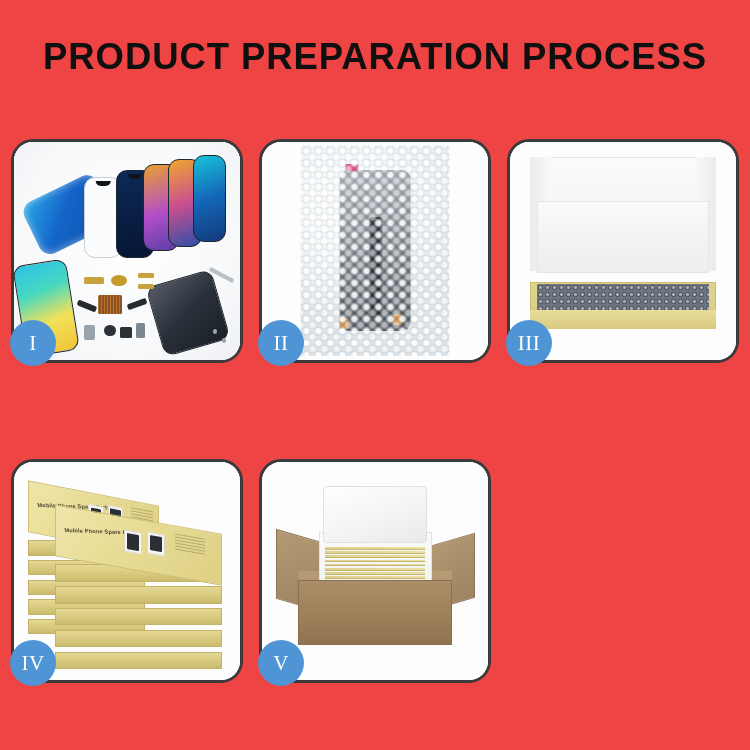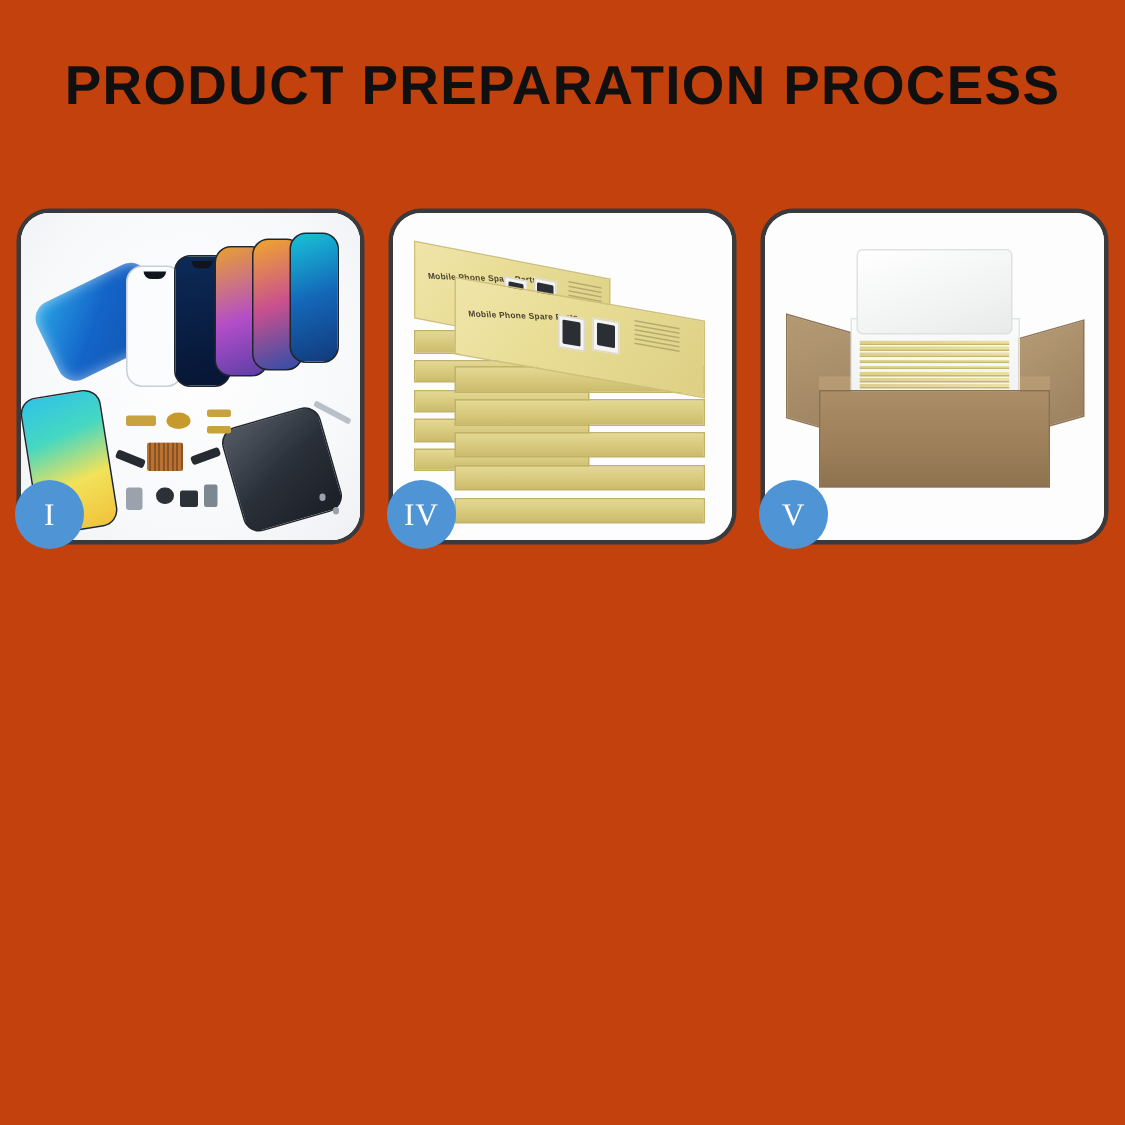--- a/index.html
+++ b/index.html
@@ -2,21 +2,21 @@
 <html><head>
 <meta charset="utf-8">
 <style>
   * { box-sizing: border-box; margin: 0; padding: 0; }
   html, body {
     width: 750px; height: 750px;
     background: #ffffff;
     font-family: "Liberation Sans", sans-serif;
     overflow: hidden;
   }
-  .page { position: relative; width: 750px; height: 750px; background: #c2410c; }
+  .page { position: relative; width: 750px; height: 750px; background: #ef4444; }
 
   
   .header { position: absolute; top: 0; left: 0; width: 750px; text-align: center; }
   .title {
     margin-top: 36px;
     font-size: 36.5px;
     font-weight: 700;
     letter-spacing: 0.9px;
     color: #101010;
     font-family: "Liberation Sans", sans-serif;
@@ -271,21 +271,47 @@
         <div class="part" style="left:40%;top:84%;width:5%;height:5%;border-radius:50%;"></div>
         <div class="part" style="left:47%;top:85%;width:5%;height:5%;"></div>
         <div class="part" style="left:54%;top:83%;width:4%;height:7%;background:#7d8790;"></div>
         <div class="part" style="left:88%;top:86%;width:2%;height:2%;border-radius:50%;background:#9aa3ad;"></div>
         <div class="part" style="left:92%;top:90%;width:2%;height:2%;border-radius:50%;background:#9aa3ad;"></div>
         <div class="part" style="left:86%;top:60%;width:12%;height:2%;background:#b9c0c8;transform:rotate(28deg);"></div>
       </div>
       <div class="badge">I</div>
     </div>
 
-
+    <div class="panel">
+      <div class="panel-inner">
+        <div class="bag">
+          <div class="panel-in-bag"></div>
+          <div class="bag-flex"></div>
+          <div class="gold-chip" style="left:26%;top:82%;"></div>
+          <div class="gold-chip" style="left:62%;top:80%;"></div>
+          <div class="pink-tab"></div>
+          <div class="bubbles"></div>
+          <div class="bubbles b2"></div>
+        </div>
+      </div>
+      <div class="badge">II</div>
+    </div>
+
+    <div class="panel">
+      <div class="panel-inner">
+        <div class="lid-back"></div>
+        <div class="lid-flap-l"></div>
+        <div class="lid-flap-r"></div>
+        <div class="foam-sheet"></div>
+        <div class="tray"></div>
+        <div class="bubble-fill"></div>
+        <div class="tray-front"></div>
+      </div>
+      <div class="badge">III</div>
+    </div>
 
     <div class="panel">
       <div class="panel-inner">
 
         <div class="bx bx-side" style="left:6%;top:36%;width:52%;height:7%;"></div>
         <div class="bx bx-side" style="left:6%;top:45%;width:52%;height:7%;"></div>
         <div class="bx bx-side" style="left:6%;top:54%;width:52%;height:7%;"></div>
         <div class="bx bx-side" style="left:6%;top:63%;width:52%;height:7%;"></div>
         <div class="bx bx-side" style="left:6%;top:72%;width:52%;height:7%;"></div>
 

